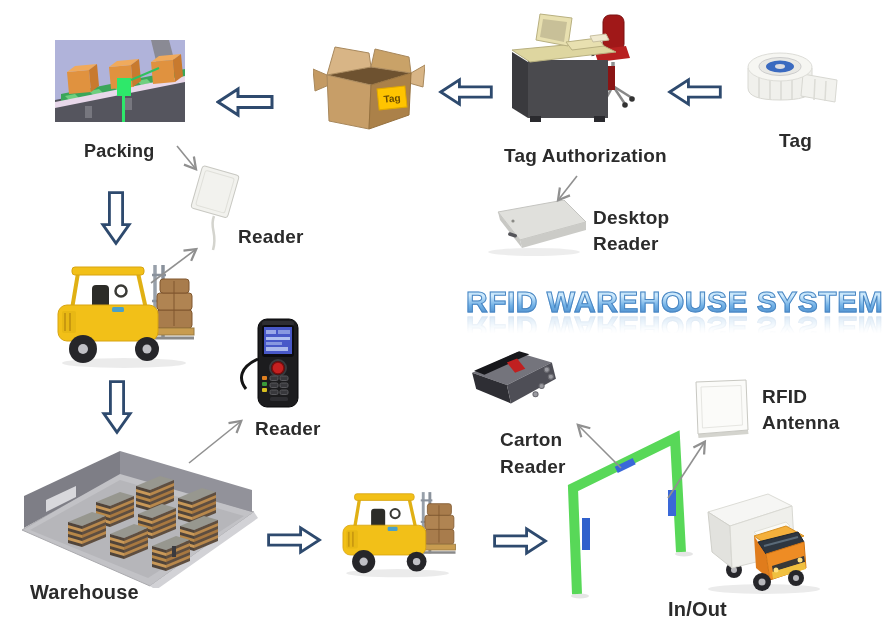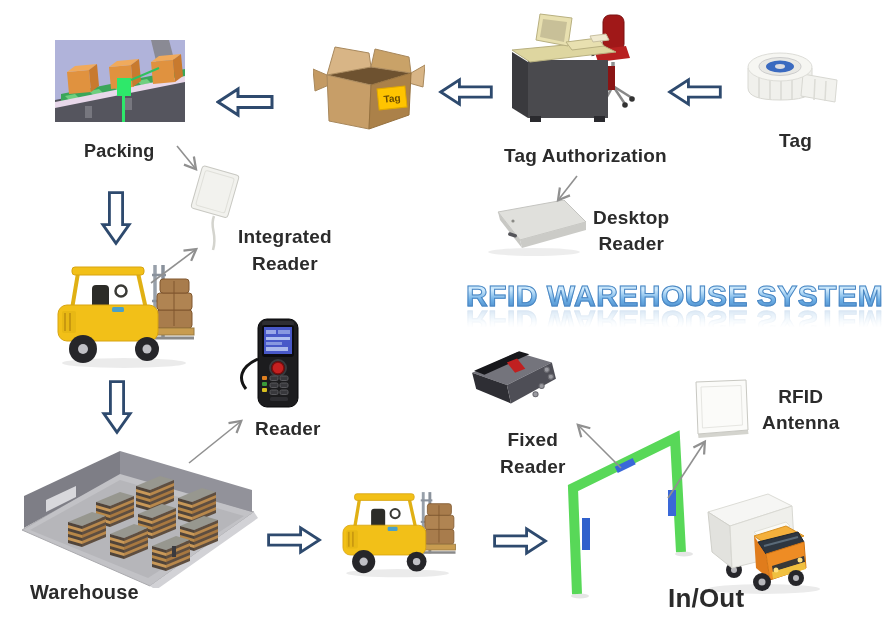--- a/index.html
+++ b/index.html
@@ -1,23 +1,23 @@
 <!DOCTYPE html>
 <html><head>
 <meta charset="utf-8">
 <style>
   html,body{margin:0;padding:0;background:#fff;}
   .canvas{position:relative;width:892px;height:625px;background:#ffffff;overflow:hidden;
           font-family:"Liberation Sans",sans-serif;}
   .abs{position:absolute;}
   svg{display:block;}
   .lbl{position:absolute;font-weight:bold;color:#2b2b2b;white-space:nowrap;
-       font-size:19px;letter-spacing:.2px;text-align:center;}
+       font-size:19px;letter-spacing:.2px;}
   .lbl .ln{display:block;line-height:26px;}
-  .title-wrap{position:absolute;left:466px;top:280px;}
+  .title-wrap{position:absolute;left:466px;top:286px;}
   .title-txt{font-size:30px;font-weight:bold;letter-spacing:.5px;line-height:32px;
        color:#5ea5dd;white-space:nowrap;
        background:linear-gradient(180deg,#a9d8f5 0%,#cfeafc 30%,#6fb0e6 62%,#3f7fc0 100%);
        -webkit-background-clip:text;background-clip:text;-webkit-text-fill-color:transparent;
        -webkit-text-stroke:1px #4a86c2;}
   .title-reflect{margin-top:-7px;transform:scaleY(-1);opacity:.33;
        -webkit-mask-image:linear-gradient(to bottom,rgba(0,0,0,0) 30%,rgba(0,0,0,.85) 100%);
                mask-image:linear-gradient(to bottom,rgba(0,0,0,0) 30%,rgba(0,0,0,.85) 100%);}
   .block-arrow polygon{fill:#ffffff;stroke:#2e4a6e;stroke-width:3;stroke-linejoin:miter;}
 </style>
@@ -185,21 +185,20 @@
   </div>
 
   <svg class="abs" style="left:186px;top:164px" width="62" height="92" viewBox="0 0 62 92">
     <path d="M28,52 C23,64 32,70 27,86" stroke="#d4d4ce" stroke-width="2.5" fill="none"></path>
     <g transform="rotate(16 30 28)">
       <rect x="10" y="6" width="38" height="44" rx="3" fill="#f2f2ee" stroke="#c8c8c2"></rect>
       <rect x="14" y="10" width="30" height="36" rx="2" fill="none" stroke="#e0e0da"></rect>
     </g>
   </svg>
   <div class="lbl" style="left:238px;top:223px">
-    <span class="ln" style="line-height:27px">Integrated</span>
     <span class="ln" style="line-height:27px">Reader</span>
   </div>
 
   <svg class="abs block-arrow" style="left:100px;top:189px" width="32" height="58" viewBox="0 0 34 58">
     <polygon points="17,56 3,36 10,36 10,2 24,2 24,36 31,36"></polygon>
   </svg>
 
   <svg class="abs" style="left:52px;top:253px" width="145" height="118">
     <use href="#sym-forklift"></use>
   </svg>
@@ -272,21 +271,21 @@
     <polygon points="8,20 52,1 62,4 18,24" fill="#17171b"></polygon>
     <polygon points="40,12 50,8 58,18 48,22" fill="#c02020"></polygon>
     <polygon points="6,22 40,34 44,52 10,38" fill="#2e2e34"></polygon>
     <polygon points="40,34 84,12 88,28 44,52" fill="#4e4e56"></polygon>
     <circle cx="79" cy="19" r="2.5" fill="#9a9aa0" stroke="#6a6a70"></circle>
     <circle cx="83" cy="26" r="2.5" fill="#9a9aa0" stroke="#6a6a70"></circle>
     <circle cx="74" cy="35" r="2.5" fill="#9a9aa0" stroke="#6a6a70"></circle>
     <circle cx="68" cy="43" r="2.5" fill="#9a9aa0" stroke="#6a6a70"></circle>
   </svg>
   <div class="lbl" style="left:500px;top:426px">
-    <span class="ln" style="line-height:27px">Fixed</span>
+    <span class="ln" style="line-height:27px">Carton</span>
     <span class="ln" style="line-height:27px">Reader</span>
   </div>
 
   <svg class="abs" style="left:553px;top:424px" width="160" height="176" viewBox="0 0 160 176">
     <ellipse cx="27" cy="172" rx="9" ry="2.5" fill="rgba(0,0,0,0.10)"></ellipse>
     <ellipse cx="131" cy="130" rx="9" ry="2.5" fill="rgba(0,0,0,0.10)"></ellipse>
     <polyline points="24,170 20,64 122,14 128,128" fill="none" stroke="#58d858" stroke-width="10"></polyline>
     <rect x="62" y="38" width="20" height="7" fill="#3a68d8" transform="rotate(-26 72 41)"></rect>
     <rect x="115" y="66" width="8" height="26" fill="#3a68d8"></rect>
     <rect x="29" y="94" width="8" height="32" fill="#3060cc"></rect>
@@ -317,21 +316,21 @@
     <polygon points="68,68 106,56 108,82 72,94" fill="#ee8c24" stroke="#d07414"></polygon>
     <polygon points="74,80 106,70 107,76 75,86" fill="#383838"></polygon>
     <polygon points="74,86 107,76 108,83 75,93" fill="#f0c040"></polygon>
     <circle cx="78" cy="84" r="2.5" fill="#ffe080"></circle>
       <circle cx="102" cy="74" r="2.5" fill="#ffe080"></circle>
     <circle cx="64" cy="96" r="9" fill="#26262a"></circle>
       <circle cx="64" cy="96" r="3.5" fill="#b8b8bc"></circle>
     <circle cx="98" cy="92" r="8" fill="#26262a"></circle>
       <circle cx="98" cy="92" r="3" fill="#b8b8bc"></circle>
   </svg>
-  <div class="lbl" style="left:668px;top:583px;font-size:26px">In/Out</div>
+  <div class="lbl" style="left:668px;top:598px;font-size:20px">In/Out</div>
 
   <svg class="abs" style="left:0;top:0;pointer-events:none" width="892" height="625" viewBox="0 0 892 625">
     <defs>
       <marker id="vhead" markerWidth="10" markerHeight="10" refX="7" refY="5" orient="auto">
         <path d="M1,1 L8,5 L1,9" fill="none" stroke="#909090" stroke-width="1.4"></path>
       </marker>
     </defs>
     <path d="M177,146 L195,168" stroke="#909090" stroke-width="1.6" fill="none" marker-end="url(#vhead)"></path>
     <path d="M151,283 L195,250" stroke="#909090" stroke-width="1.6" fill="none" marker-end="url(#vhead)"></path>
     <path d="M577,176 L559,199" stroke="#909090" stroke-width="1.6" fill="none" marker-end="url(#vhead)"></path>

